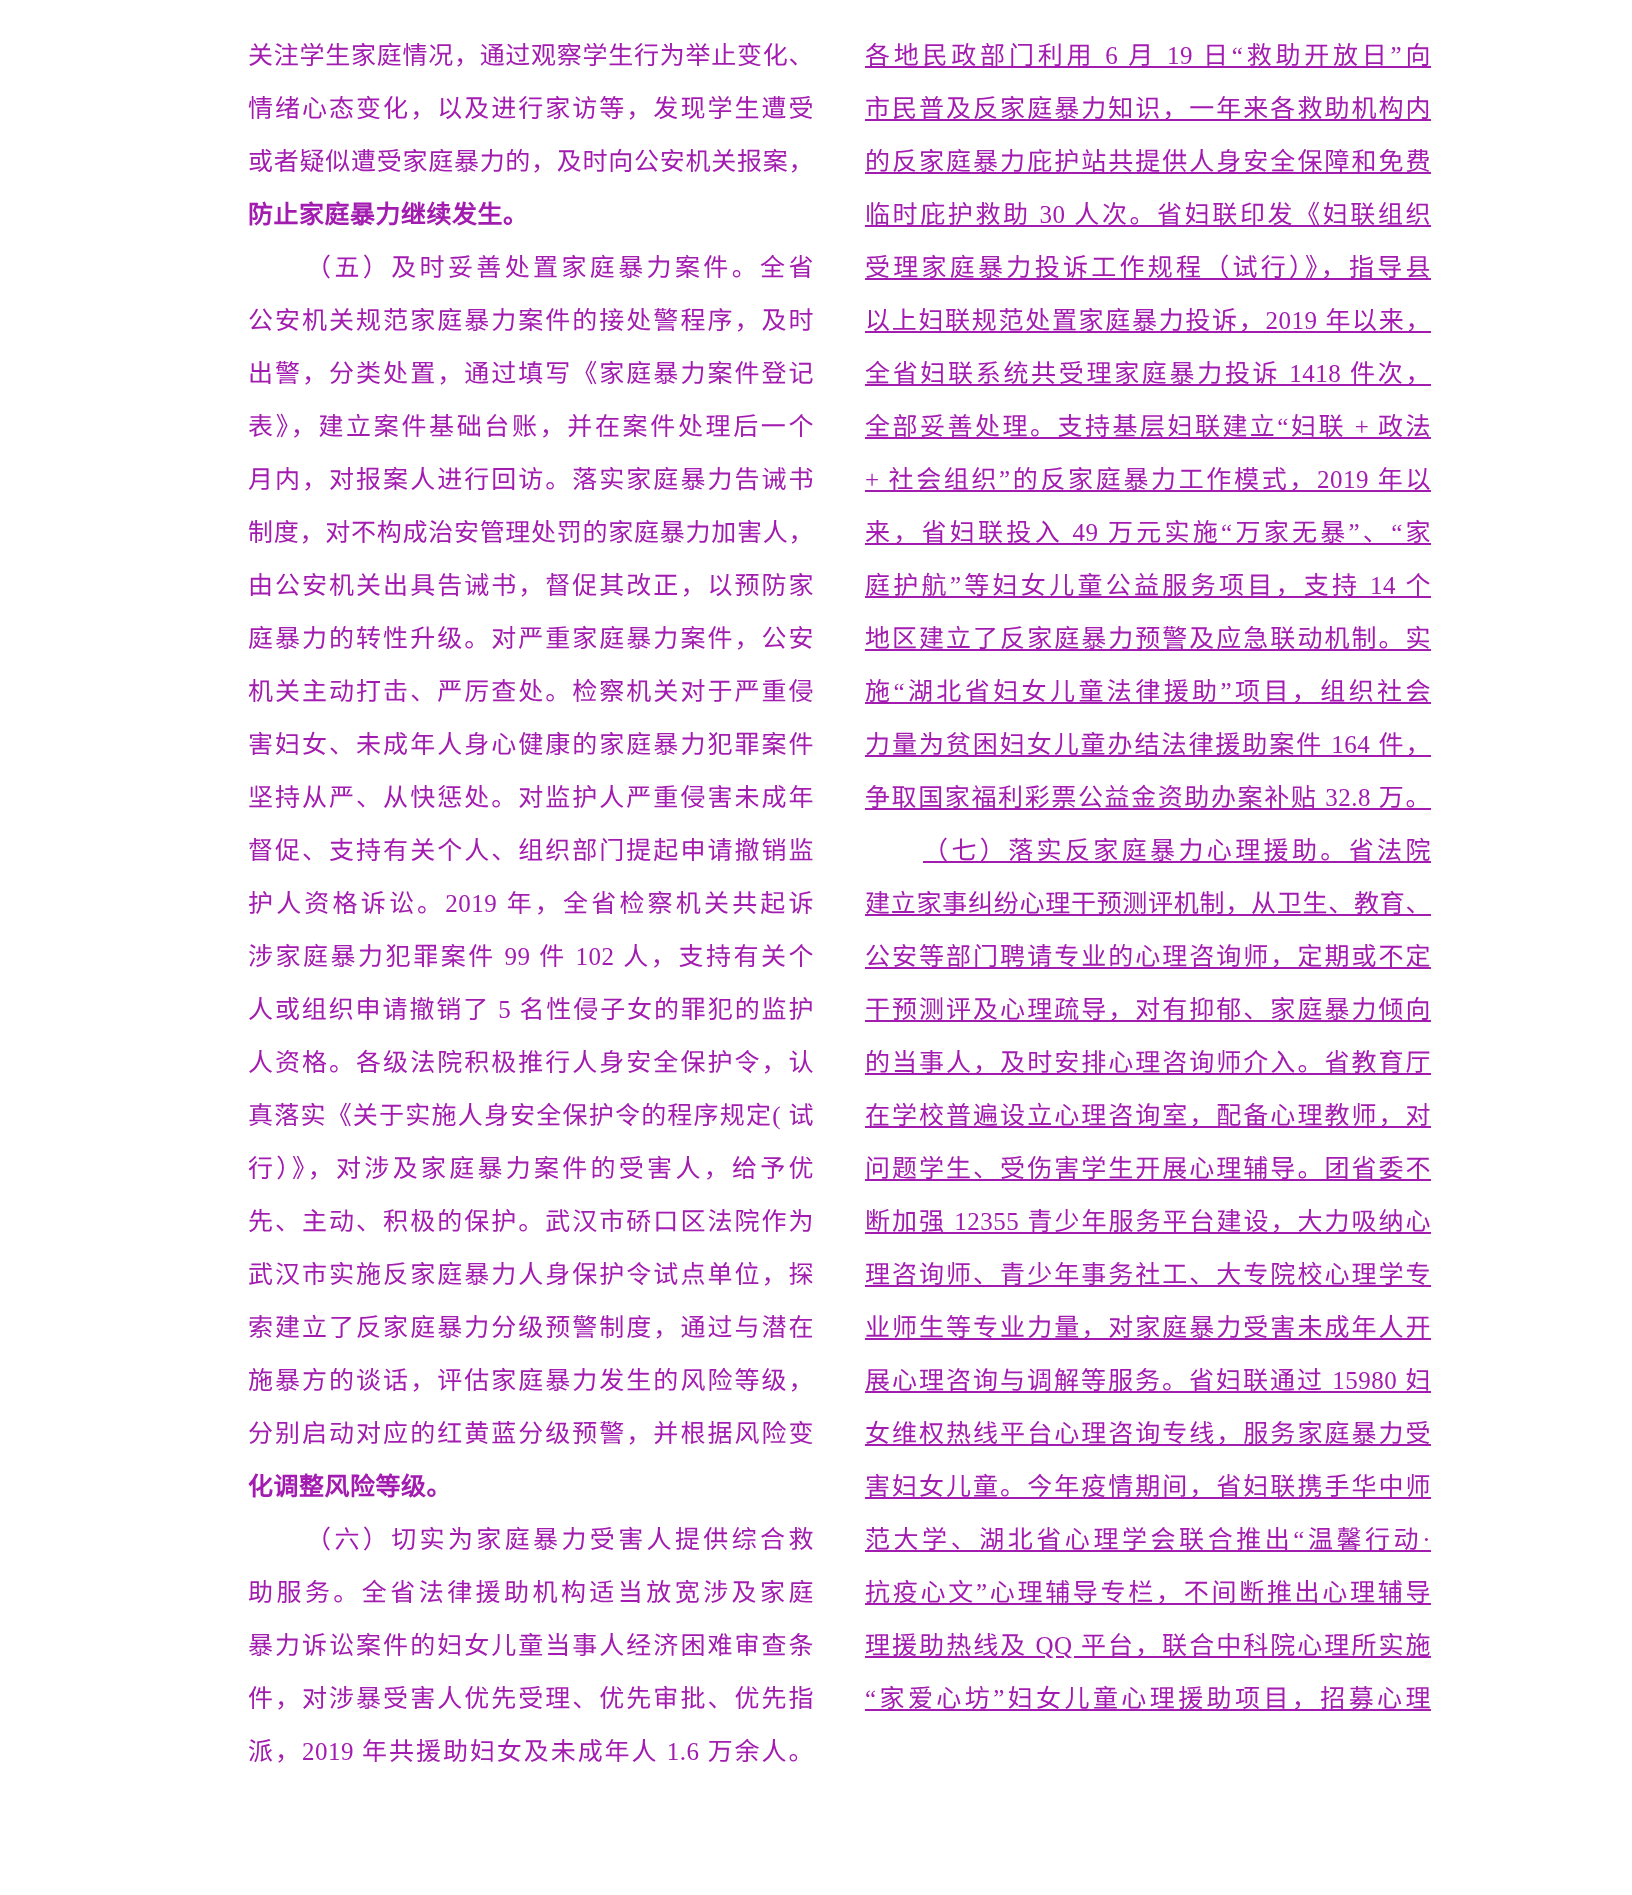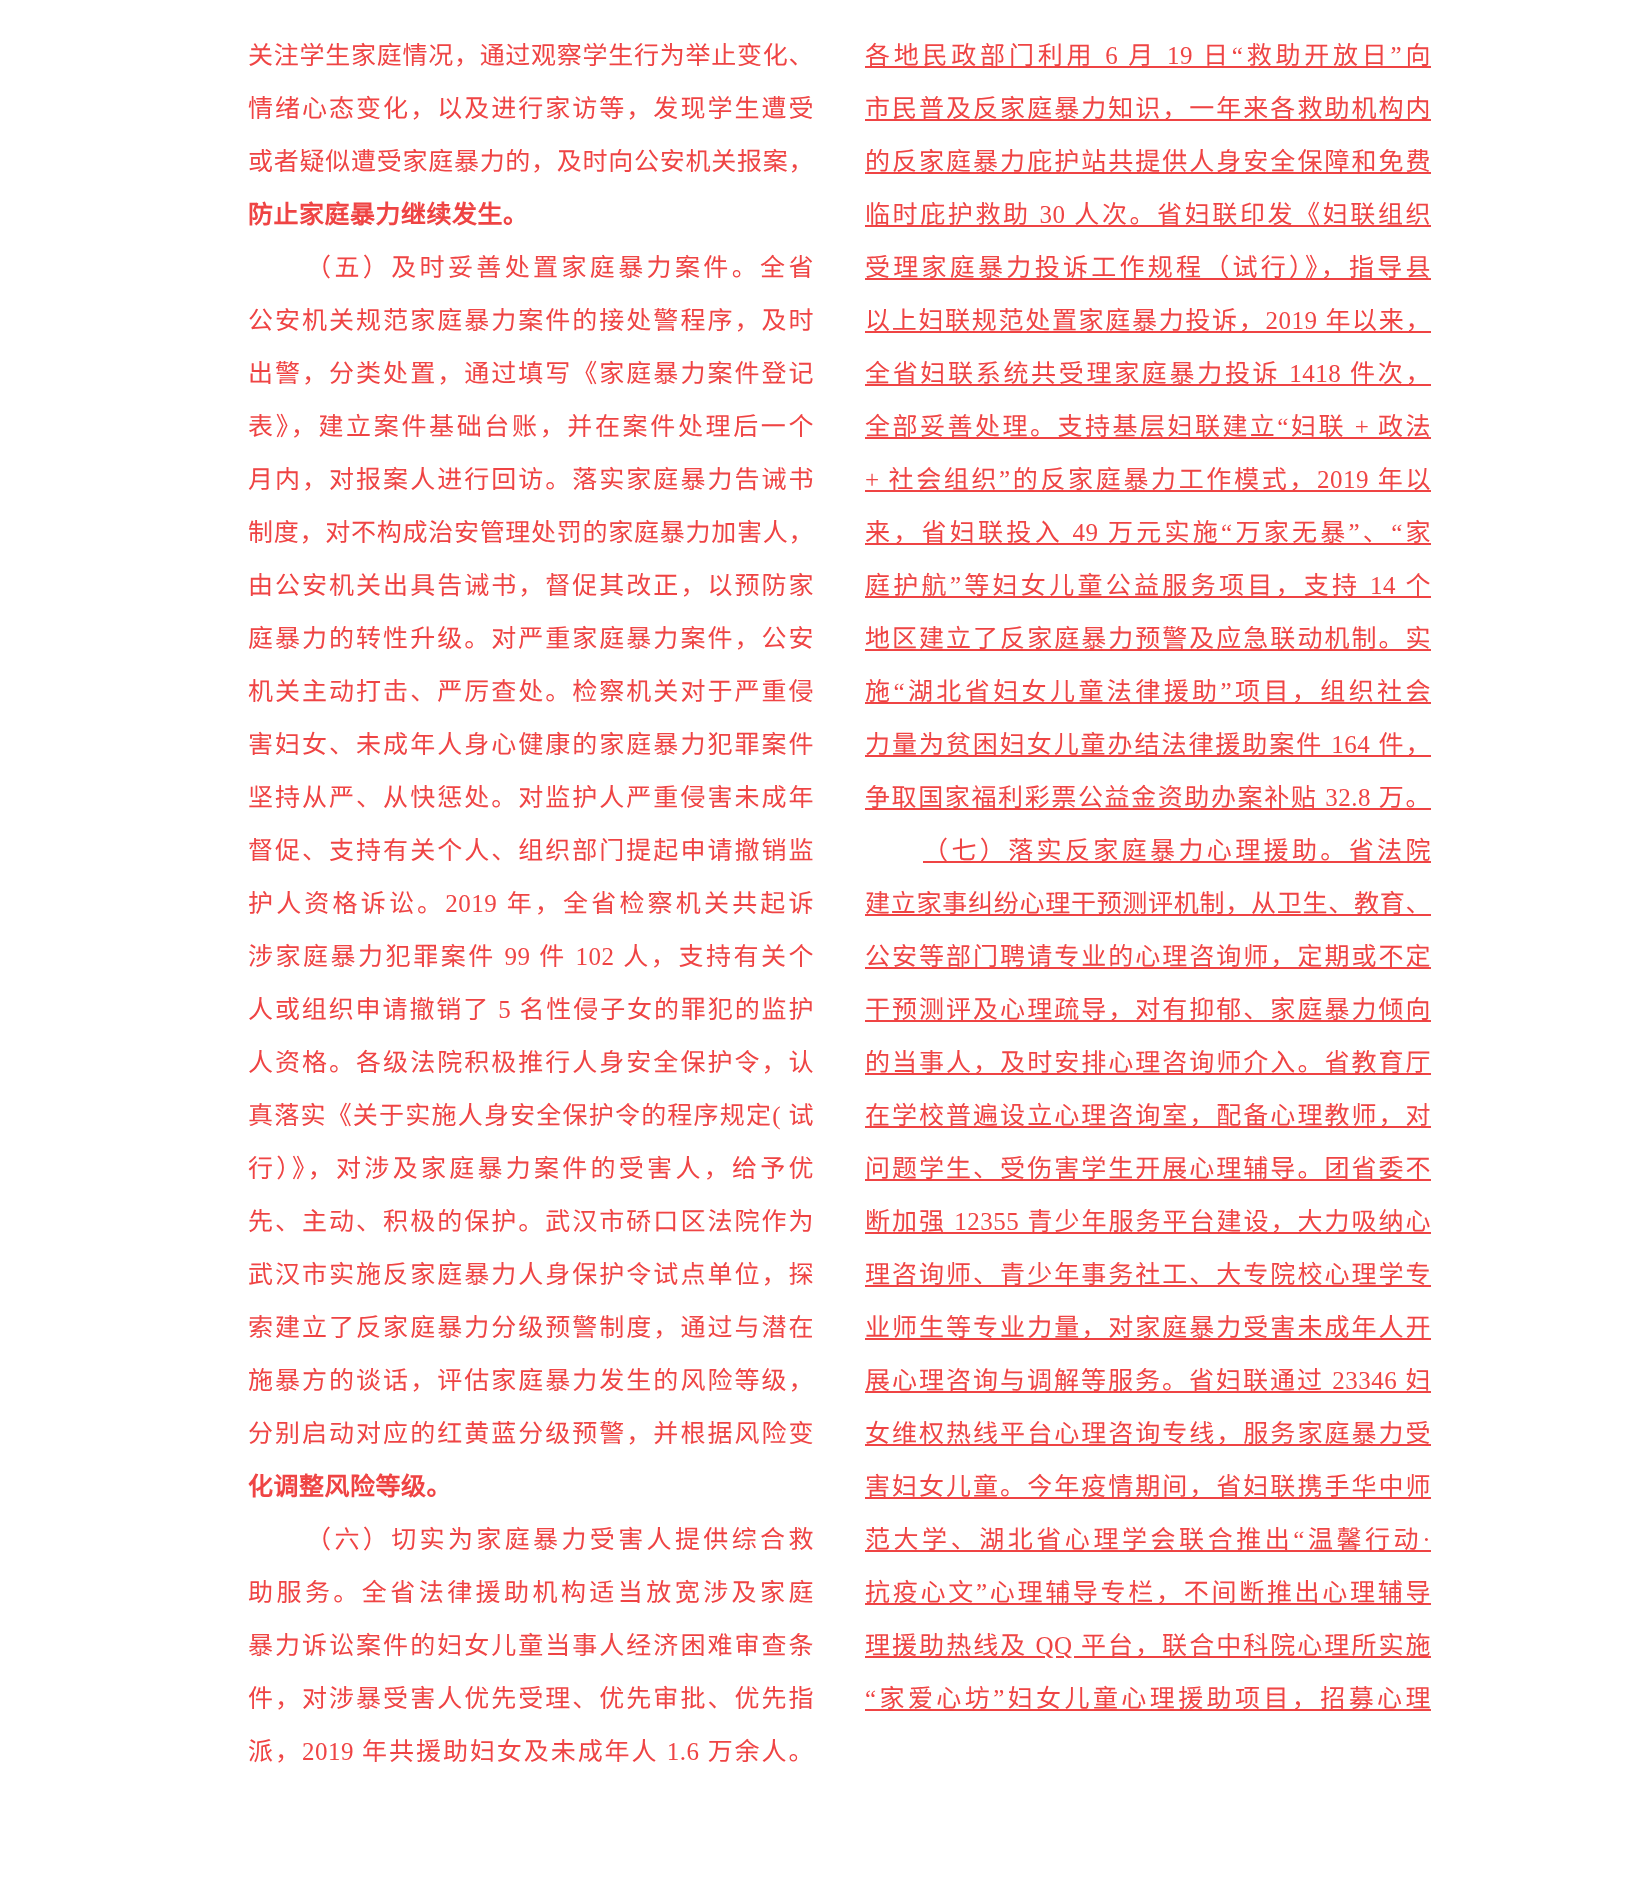--- a/index.html
+++ b/index.html
@@ -7,21 +7,21 @@
     padding: 0;
     background: #ffffff;
   }
   .page {
     position: relative;
     width: 1632px;
     height: 1895px;
     background: #ffffff;
     overflow: hidden;
     font-family: "Liberation Serif", "DejaVu Serif", serif;
-    color: #ef4444;
+    color: #a21caf;
   }
   .column {
     position: absolute;
     top: 29px;
     width: 566px;
   }
   .column-left  { left: 248px; }
   .column-right { left: 865px; text-decoration: underline; }
   .line {
     height: 53px;
@@ -96,21 +96,21 @@
     <div class="line para-start">（七）落实反家庭暴力心理援助。省法院</div>
     <div class="line">建立家事纠纷心理干预测评机制，从卫生、教育、</div>
     <div class="line">公安等部门聘请专业的心理咨询师，定期或不定</div>
     <div class="line">干预测评及心理疏导，对有抑郁、家庭暴力倾向</div>
     <div class="line">的当事人，及时安排心理咨询师介入。省教育厅</div>
     <div class="line">在学校普遍设立心理咨询室，配备心理教师，对</div>
     <div class="line">问题学生、受伤害学生开展心理辅导。团省委不</div>
     <div class="line">断加强 12355 青少年服务平台建设，大力吸纳心</div>
     <div class="line">理咨询师、青少年事务社工、大专院校心理学专</div>
     <div class="line">业师生等专业力量，对家庭暴力受害未成年人开</div>
-    <div class="line">展心理咨询与调解等服务。省妇联通过 23346 妇</div>
+    <div class="line">展心理咨询与调解等服务。省妇联通过 15980 妇</div>
     <div class="line">女维权热线平台心理咨询专线，服务家庭暴力受</div>
     <div class="line">害妇女儿童。今年疫情期间，省妇联携手华中师</div>
     <div class="line">范大学、湖北省心理学会联合推出“温馨行动·</div>
     <div class="line">抗疫心文”心理辅导专栏，不间断推出心理辅导</div>
     <div class="line">理援助热线及 QQ 平台，联合中科院心理所实施</div>
     <div class="line">“家爱心坊”妇女儿童心理援助项目，招募心理</div>
   </div>
 
 </div>
 

